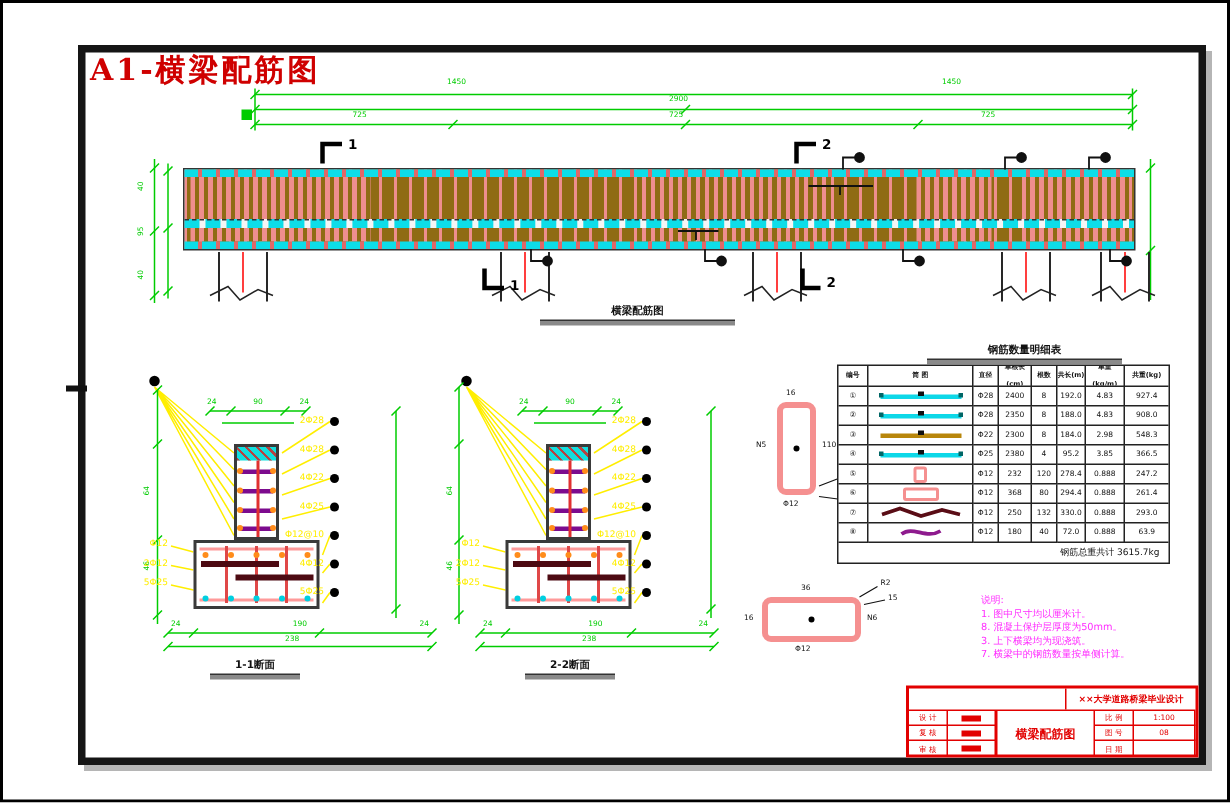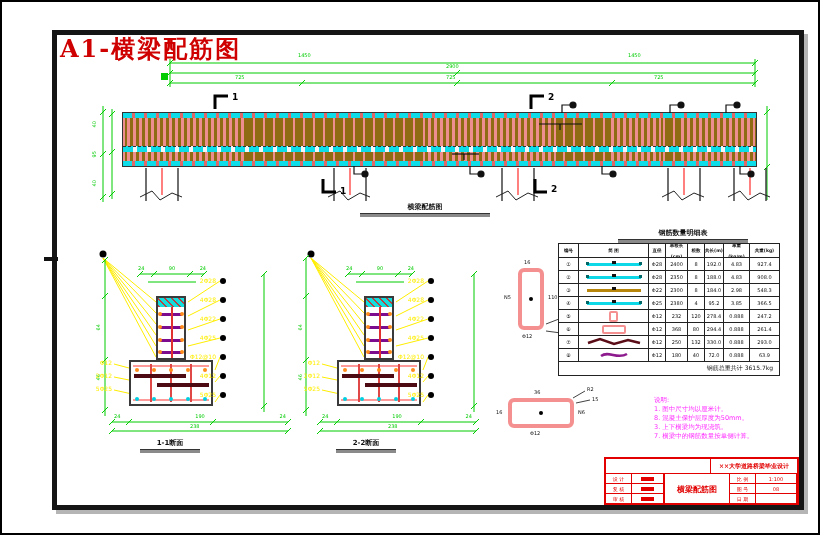--- a/index.html
+++ b/index.html
@@ -1,19 +1,19 @@
 <!DOCTYPE html>
 <html><head>
 <meta charset="utf-8">
 <style>
   html,body{margin:0;padding:0;background:#fff;font-family:"DejaVu Sans",sans-serif;}
   #sheet{position:relative;width:820px;height:535px;background:#fff;border:2px solid #000;box-sizing:border-box;overflow:hidden;}
   .abs{position:absolute;}
   #frame{left:50px;top:28px;width:752px;height:480px;border:5px solid #151515;box-sizing:border-box;box-shadow:4px 4px 0 #b5b5b5;}
-  #main-title{left:58px;top:31px;color:#cf0000;font-weight:bold;font-size:24px;letter-spacing:2px;font-family:"DejaVu Serif",serif;}
+  #main-title{left:58px;top:31px;color:#cf0000;font-weight:bold;font-size:20px;letter-spacing:2px;font-family:"DejaVu Serif",serif;}
   #watermark{left:330px;top:238px;color:#858585;font-size:36px;letter-spacing:16px;font-family:"DejaVu Serif",serif;z-index:6;pointer-events:none;}
   svg.lw{left:0;top:0;z-index:2;}
   
   #beam{left:120px;top:110px;width:635px;height:55px;border:1px solid #333;box-sizing:border-box;z-index:1;
         background:repeating-linear-gradient(90deg,#ef8e8e 0 2px,#8f6b14 2px 10px);}
   .cluster{position:absolute;top:5px;bottom:5px;background:repeating-linear-gradient(90deg,#ef8e8e 0 3px,#8f6b14 3px 6px);}
   .band{position:absolute;left:0;right:0;height:5px;}
   .band.top{top:0;background:repeating-linear-gradient(90deg,#0ddde8 0 9px,#e06868 9px 12px);}
   .band.bot{bottom:0;background:repeating-linear-gradient(90deg,#0ddde8 0 9px,#e06868 9px 12px);}
   .band.mid{top:33px;background:repeating-linear-gradient(90deg,#0ddde8 0 10px,#f5f5f5 10px 14px);border-top:1px dashed #333;}
@@ -411,21 +411,21 @@
   <span class="g5">24</span>
       <span class="g5">190</span>
       <span class="g5">24</span>
     </div>
   <div class="abs g5" style="left:386px;top:422px;">238</div>
   <div class="abs gcol" style="left:296px;top:300px;height:100px;">
 
   <div class="g5 vtext">64</div>
       <div class="g5 vtext">46</div>
     </div>
-  <div class="abs caption" style="left:334px;top:436px;width:60px;">2-2断面</div>
+  <div class="abs caption" style="left:348px;top:436px;width:60px;">2-2断面</div>
 
   <div class="abs stir" style="left:516px;top:266px;width:26px;height:62px;">
       <div class="mid"></div>
     </div>
   <div class="abs k5" style="left:522px;top:258px;">16</div>
   <div class="abs k5" style="left:502px;top:293px;">N5</div>
   <div class="abs k5" style="left:546px;top:293px;">110</div>
   <div class="abs k5" style="left:520px;top:332px;">Φ12</div>
   <div class="abs k5" style="left:559px;top:313px;">R2</div>
   <div class="abs k5" style="left:561px;top:329px;">15</div>

